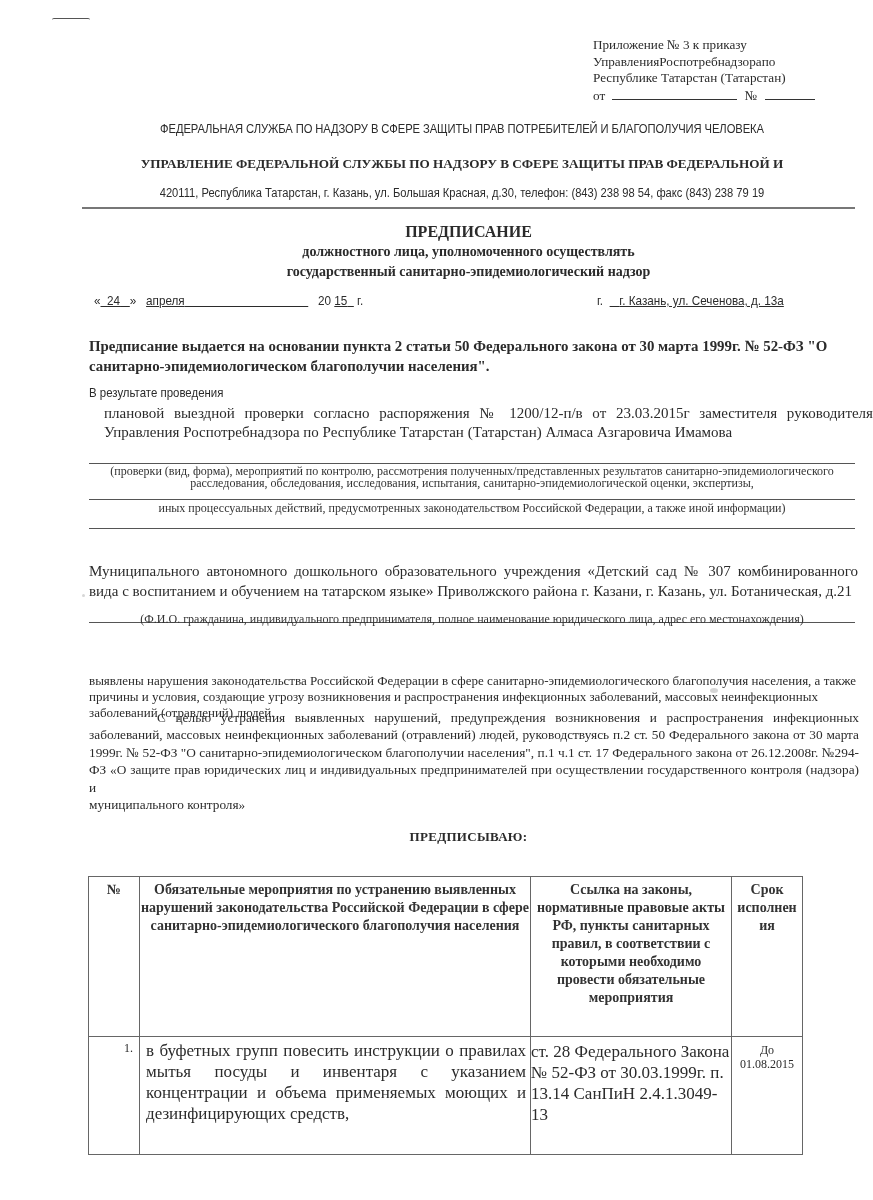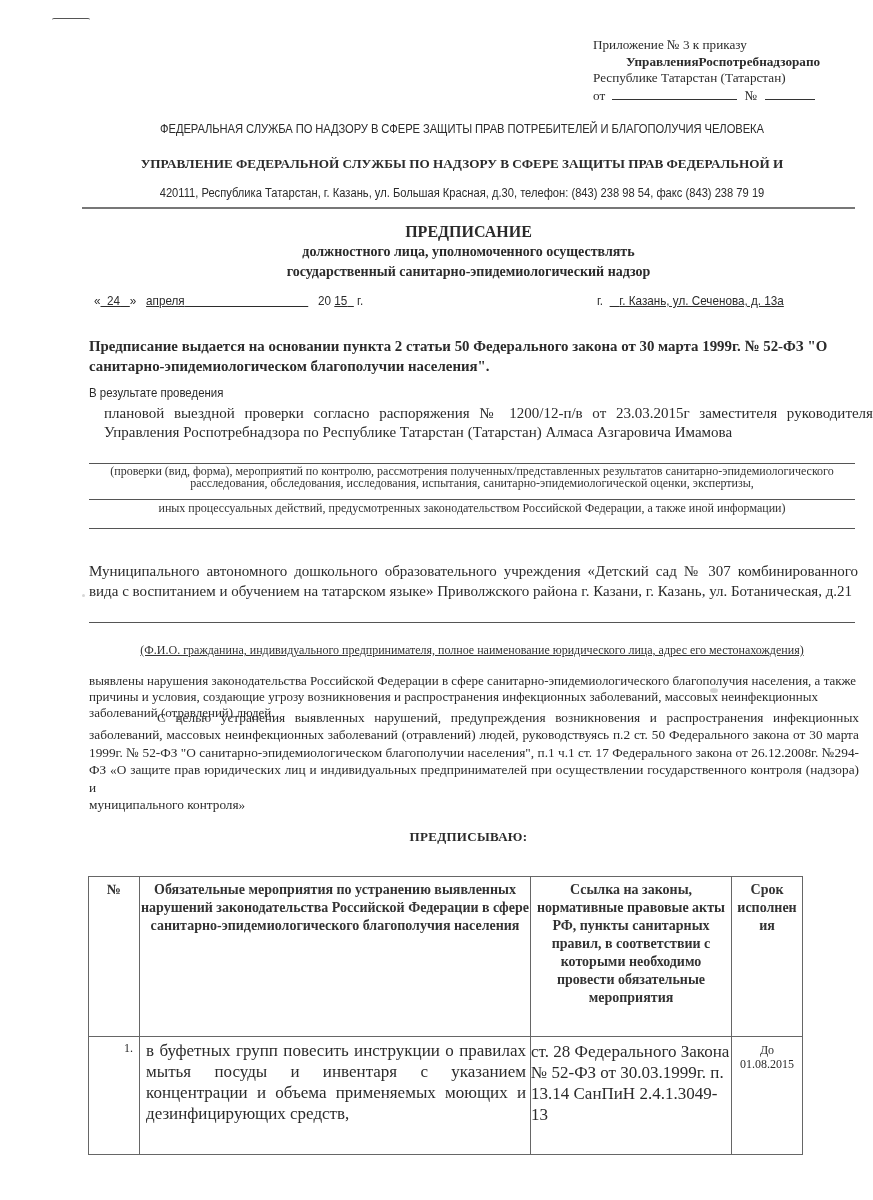--- a/index.html
+++ b/index.html
@@ -13,21 +13,21 @@
     .page { position: relative; width: 873px; height: 1188px; }
     .staple {
       position: absolute; left: 52px; top: 18px; width: 38px; height: 4px;
       border-top: 1.5px solid #555; border-radius: 2px;
     }
     .abs { position: absolute; }
 
     
     .appendix { left: 593px; top: 37px; width: 260px; font-size: 13.2px; line-height: 16.5px; }
     .appendix .line { white-space: nowrap; }
-    .appendix .justify { display: flex; justify-content: center; font-weight: bold; }
+    .appendix .justify { display: flex; justify-content: flex-start; }
     .uline { display: inline-block; border-bottom: 1px solid #333; height: 12px; vertical-align: baseline; }
 
     
     .org { left: 82px; width: 760px; text-align: center; font-family: "Liberation Sans", sans-serif; }
     .org1 { top: 122px; font-size: 12.2px; line-height: 15px; letter-spacing: -0.1px; font-stretch: condensed; transform: scaleX(0.92); transform-origin: center top; }
     .org2 { top: 155px; font-family: "Liberation Serif", serif; font-weight: bold; font-size: 13.2px; line-height: 17px; }
     .org3 { top: 186px; font-size: 12px; line-height: 15px; transform: scaleX(0.93); transform-origin: center top; }
     .rule-top { left: 82px; top: 207px; width: 773px; border-top: 2px solid #777; }
 
     
@@ -121,21 +121,21 @@
   <div class="abs result-lead">В результате проведения</div>
   <div class="abs result-body">плановой выездной проверки согласно распоряжения № 1200/12-п/в от 23.03.2015г заместителя руководителя Управления Роспотребнадзора по Республике Татарстан (Татарстан) Алмаса Азгаровича Имамова</div>
   <div class="abs hline" style="top:463px;"></div>
   <div class="abs caption" style="top:465px;">(проверки (вид, форма), мероприятий по контролю, рассмотрения полученных/представленных результатов санитарно-эпидемиологического расследования, обследования, исследования, испытания, санитарно-эпидемиологической оценки, экспертизы,</div>
   <div class="abs hline" style="top:499px;"></div>
   <div class="abs caption" style="top:502px;">иных процессуальных действий, предусмотренных законодательством Российской Федерации, а также иной информации)</div>
   <div class="abs hline" style="top:528px;"></div>
 
   <div class="abs relation-body">Муниципального автономного дошкольного образовательного учреждения «Детский сад № 307 комбинированного вида с воспитанием и обучением на татарском языке» Приволжского района г. Казани, г. Казань, ул. Ботаническая, д.21</div>
   <div class="abs hline" style="top:622px;"></div>
-  <div class="abs caption" style="top:644px;text-decoration:underline;">(Ф.И.О. гражданина, индивидуального предпринимателя, полное наименование юридического лица, адрес его местонахождения)</div>
+  <div class="abs caption" style="top:613px;">(Ф.И.О. гражданина, индивидуального предпринимателя, полное наименование юридического лица, адрес его местонахождения)</div>
 
   <div class="abs violations">выявлены нарушения законодательства Российской Федерации в сфере санитарно-эпидемиологического благополучия населения, а также причины и условия, создающие угрозу возникновения и распространения инфекционных заболеваний, массовых неинфекционных заболеваний (отравлений) людей.</div>
 
   <div class="abs purpose">
     <span class="indent"></span><span>С целью устранения выявленных нарушений, предупреждения возникновения и распространения инфекционных заболеваний, массовых неинфекционных заболеваний (отравлений) людей, руководствуясь п.2 ст. 50 Федерального закона от 30 марта 1999г. № 52-ФЗ "О санитарно-эпидемиологическом благополучии населения", п.1 ч.1  ст. 17 Федерального закона от 26.12.2008г. №294-ФЗ «О  защите прав юридических лиц и индивидуальных предпринимателей при осуществлении государственного контроля (надзора) и</span>
     <div class="lastline">муниципального контроля»</div>
   </div>
 
   <div class="abs orders">ПРЕДПИСЫВАЮ:</div>
 

